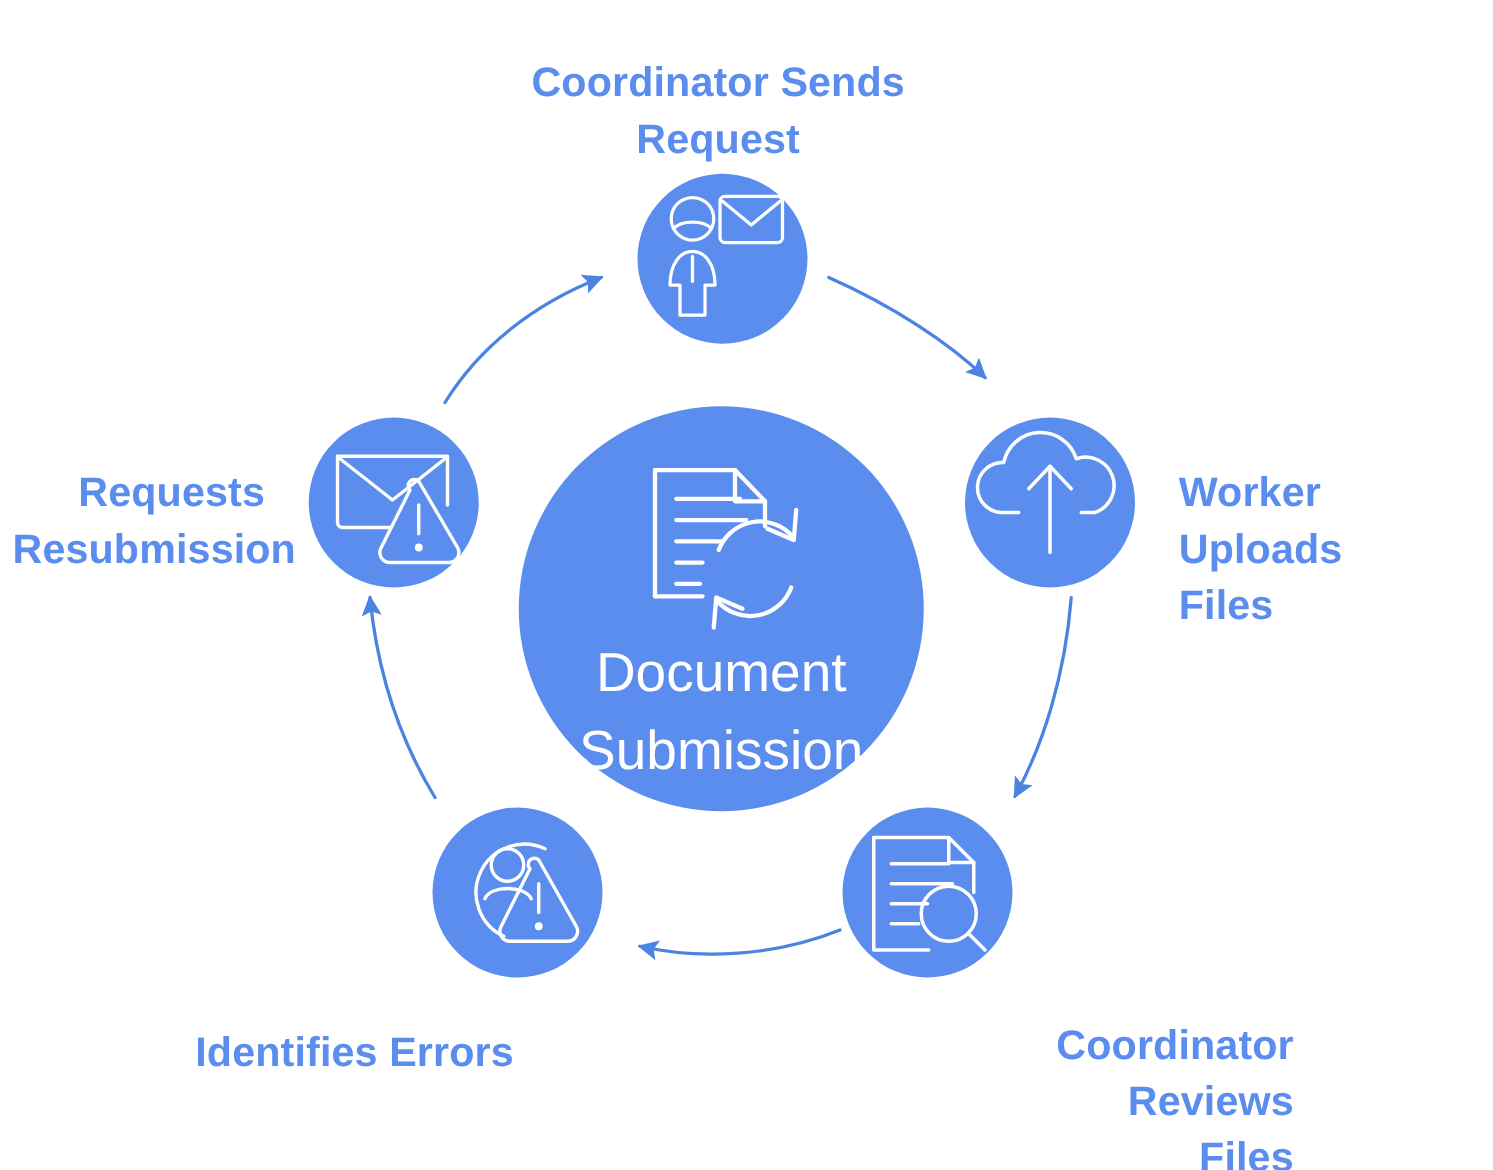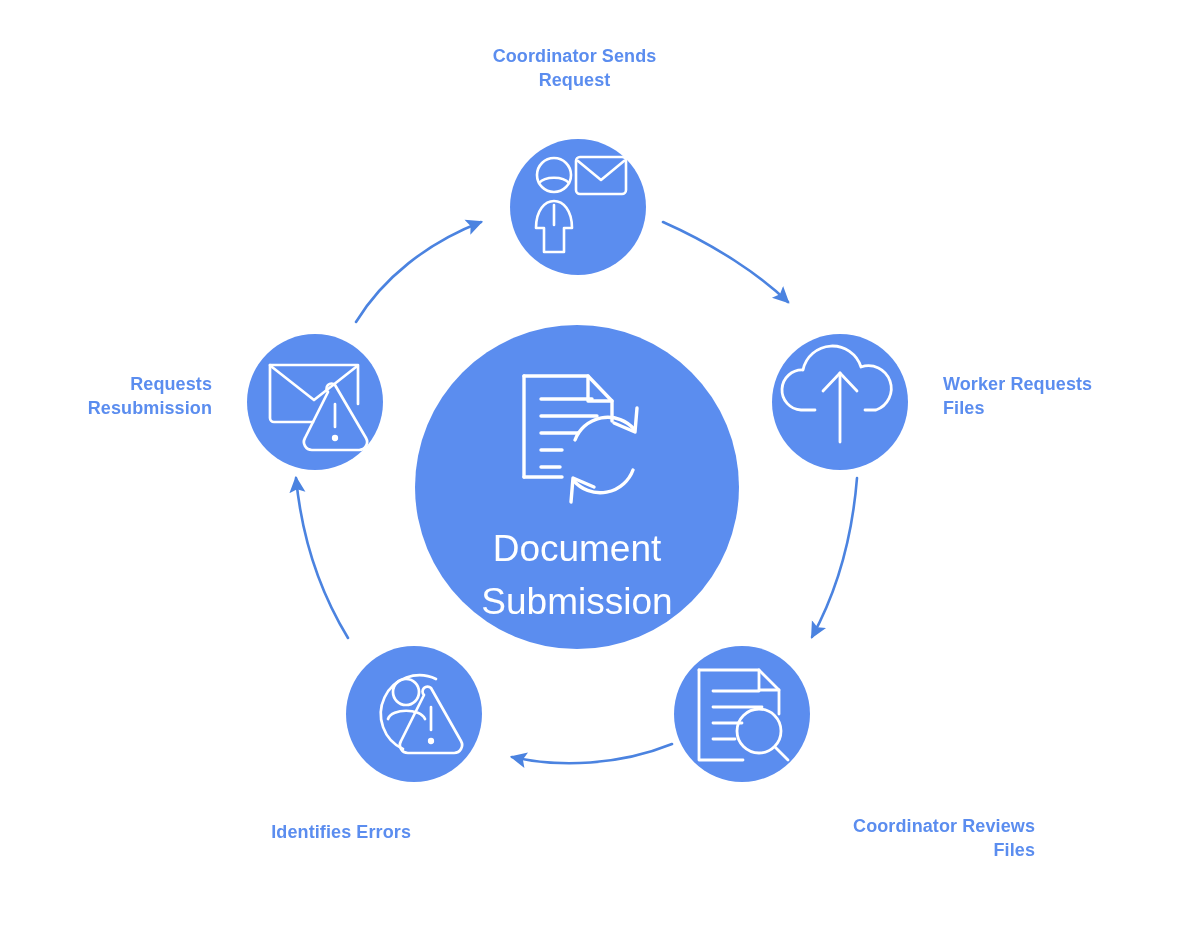--- a/index.html
+++ b/index.html
@@ -23,21 +23,21 @@
     position: absolute;
     left: 0;
     top: 0;
     width: 1194px;
     height: 936px;
   }
   .node-label {
     position: absolute;
     color: #5b8def;
     font-family: "Liberation Sans", sans-serif;
-    font-size: 18px;
+    font-size: 33px;
     font-weight: 700;
     line-height: 1.36;
     letter-spacing: 0.1px;
     white-space: pre-line;
   }
   .label-top {
     left: 377px;
     top: 44px;
     width: 395px;
     text-align: center;
@@ -62,26 +62,26 @@
   }
   .label-left {
     left: 10px;
     top: 372px;
     width: 202px;
     text-align: right;
   }
   .center-title {
     position: absolute;
     left: 417px;
-    top: 523px;
+    top: 508px;
     width: 320px;
     text-align: center;
     color: #ffffff;
     font-family: "Liberation Sans", sans-serif;
-    font-size: 37px;
+    font-size: 44px;
     font-weight: 400;
     line-height: 1.42;
     white-space: pre-line;
   }
 </style>
 </head>
 <body>
 
 <div id="diagram-root">
 
@@ -179,21 +179,21 @@
       </g>
     </g>
   </svg>
 
   <div class="center-title">Document
 Submission</div>
 
   <div class="node-label label-top">Coordinator Sends
 Request</div>
 
-  <div class="node-label label-right">Worker Requests
+  <div class="node-label label-right">Worker Uploads
 Files</div>
 
   <div class="node-label label-bottom-right">Coordinator Reviews
 Files</div>
 
   <div class="node-label label-left">Requests
 Resubmission</div>
 
   <div class="node-label label-bottom-left">Identifies Errors</div>
 

